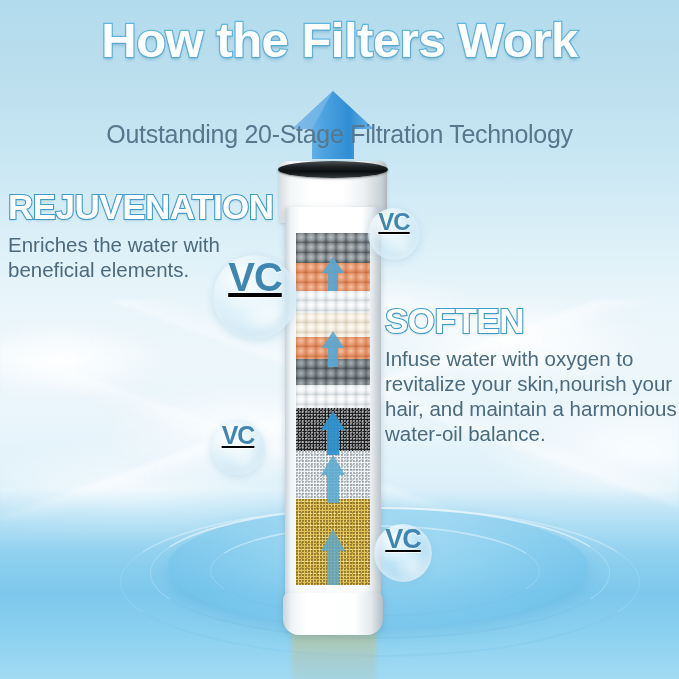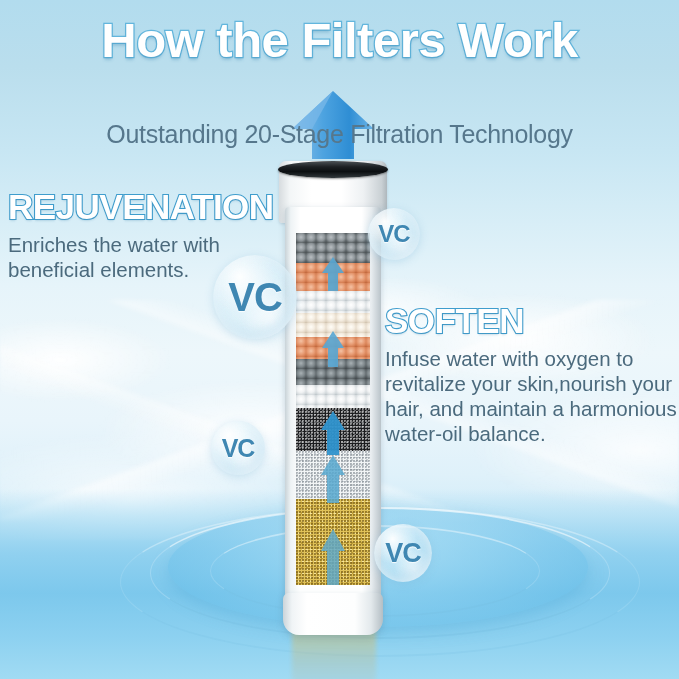--- a/index.html
+++ b/index.html
@@ -274,21 +274,21 @@
     position: absolute;
     border-radius: 50%;
     z-index: 8;
     background:
       radial-gradient(circle at 32% 26%, rgba(255,255,255,.95) 0%, rgba(255,255,255,.5) 18%, rgba(255,255,255,0) 42%),
       radial-gradient(circle at 70% 78%, rgba(255,255,255,.75) 0%, rgba(255,255,255,0) 34%),
       radial-gradient(circle at 50% 50%, rgba(236,248,253,.62) 0%, rgba(206,234,247,.5) 62%, rgba(168,214,237,.55) 88%, rgba(255,255,255,.75) 100%);
     box-shadow: inset 0 0 14px rgba(255,255,255,.85),
                 inset -4px -6px 14px rgba(140,195,225,.45),
                 0 2px 8px rgba(120,180,215,.3);
-    display: flex; align-items: center; justify-content: center;
+    display: flex; justify-content: center; text-decoration: underline;
   }
   .vc-bubble span {
     font-weight: 700;
     color: #3f87b2;
     letter-spacing: -1px;
     text-shadow: 0 1px 1px rgba(255,255,255,.85);
     user-select: none;
   }
 </style>
 </head>

